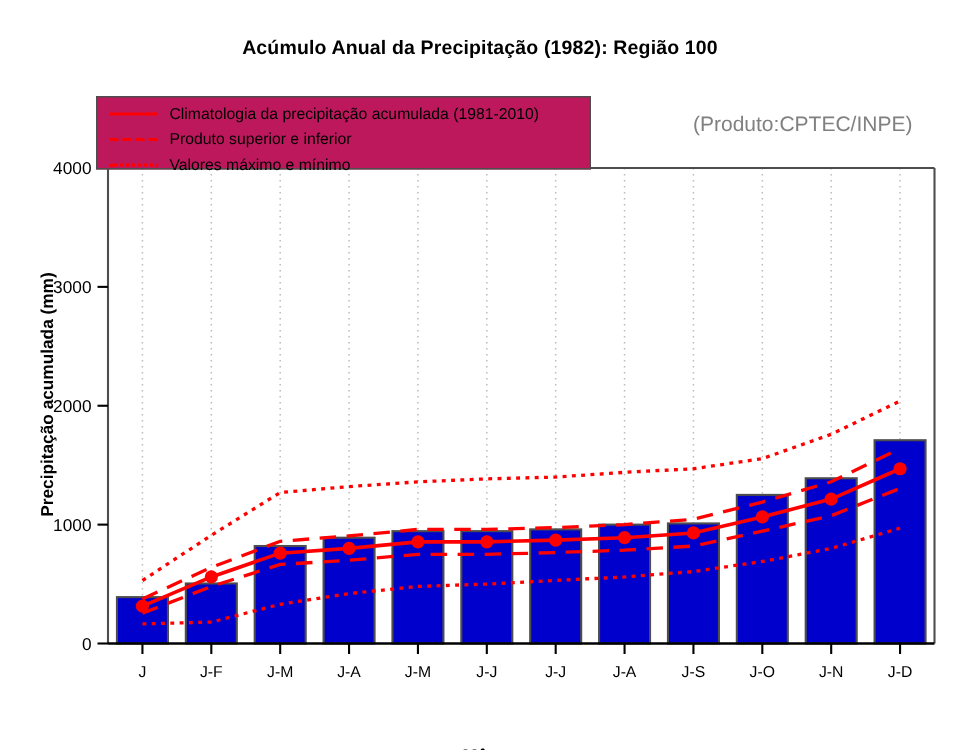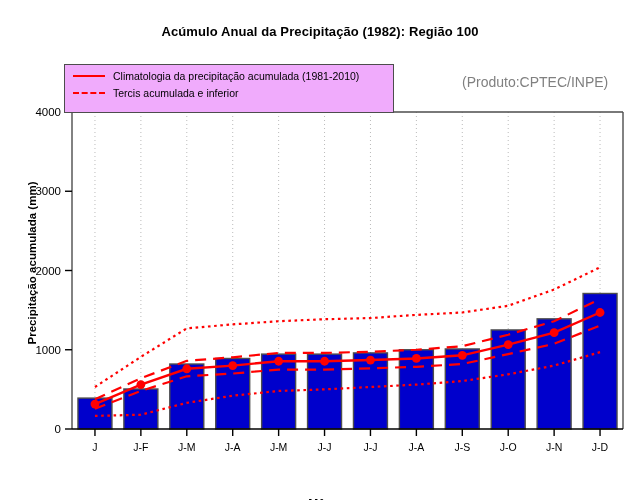--- a/index.html
+++ b/index.html
@@ -76,21 +76,21 @@
     font-family: "Liberation Sans", sans-serif;
     font-size: 10.5px;
     fill: #000000;
   }
   .legend-box {
     position: absolute;
     left: 64px;
     top: 60px;
     width: 330px;
     height: 49px;
-    background: #f0abfc;
+    background: #be185d;
     border: 1px solid #4d4d4d;
     box-sizing: border-box;
   }
   .legend-row {
     position: relative;
     height: 15px;
     margin-left: 8px;
     margin-top: 2px;
   }
   .legend-row:first-child { margin-top: 4px; }
@@ -214,17 +214,21 @@
       <text x="600.0416666666666" y="447" text-anchor="middle" class="xtick-label">J-D</text>
     </svg>
 
   <div class="legend-box">
     <div class="legend-row">
       <span class="legend-key key-solid"></span>
       <span class="legend-text">Climatologia da precipitação acumulada (1981-2010)</span>
     </div>
     <div class="legend-row">
       <span class="legend-key key-dashed"></span>
-      <span class="legend-text">Tercis acumulada e inferior</span>
+      <span class="legend-text">Produto superior e inferior</span>
+    </div>
+    <div class="legend-row">
+      <span class="legend-key key-dotted"></span>
+      <span class="legend-text">Valores máximo e mínimo</span>
     </div>
   </div>
 
 </div>
 
 </body></html>

